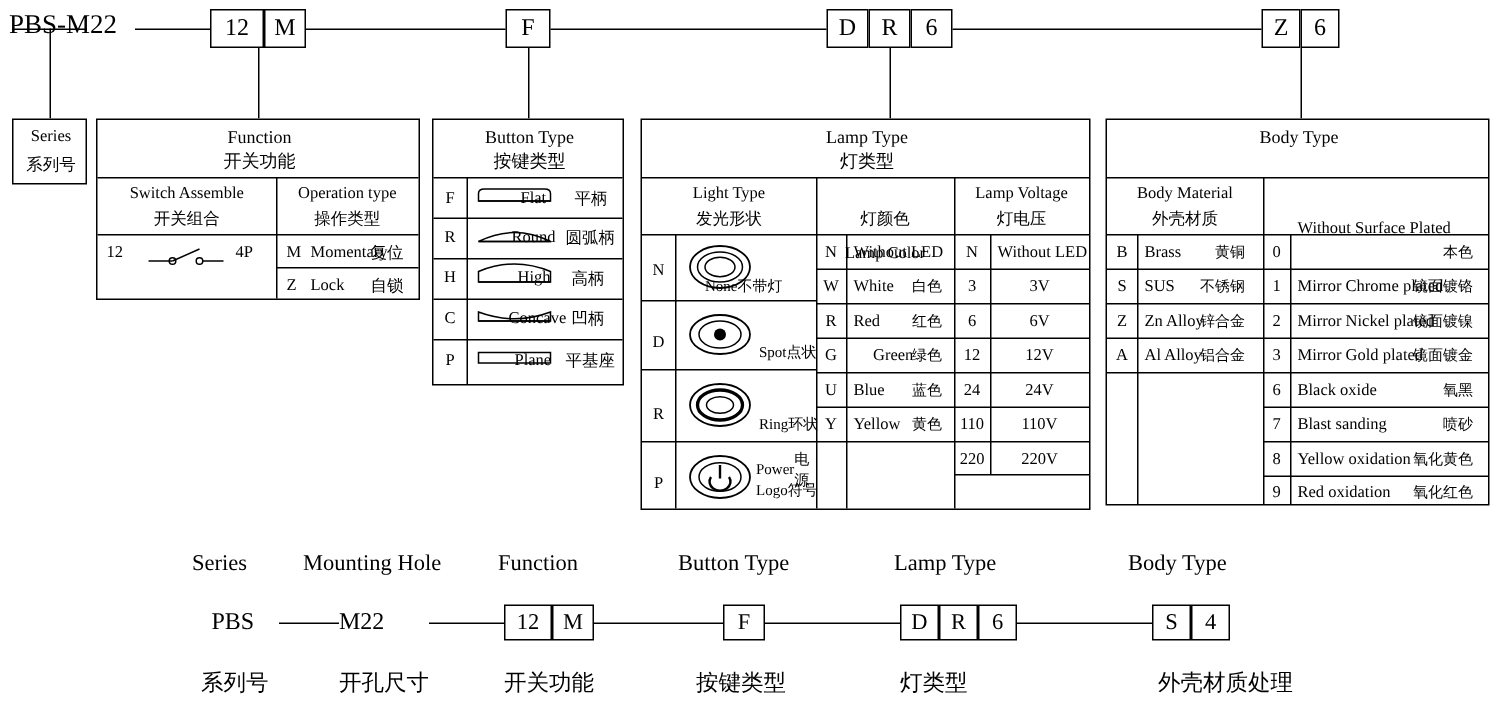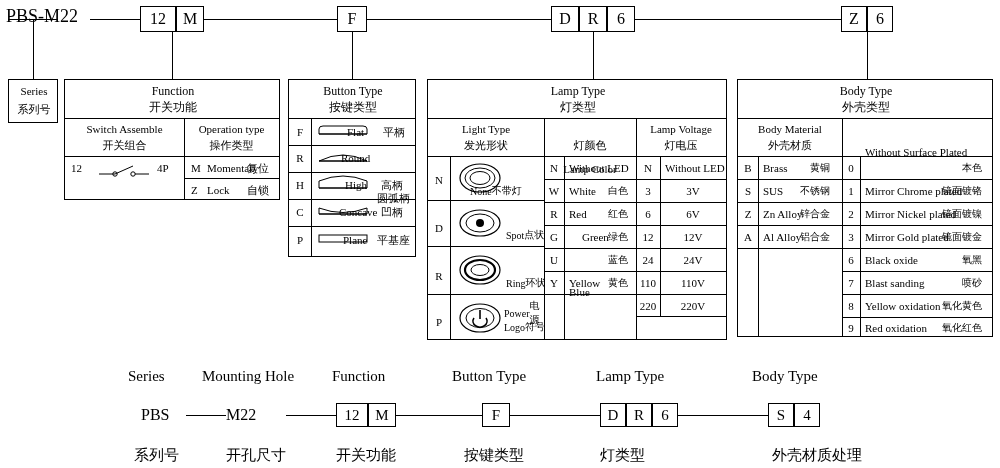--- a/index.html
+++ b/index.html
@@ -100,21 +100,21 @@
   <div class="abs lft t11" style="left:58px;top:44px;width:40px;height:16px;">Flat</div>
   <div class="abs lft t11" style="left:94px;top:44px;width:34px;height:16px;">平柄</div>
   <div class="hline" style="left:0;top:65px;width:126px;"></div>
 
   <div class="abs ctr t11" style="left:0;top:70px;width:22px;height:16px;">R</div>
   <svg class="abs" style="left:26px;top:68px;" width="56" height="18" viewBox="0 0 56 18">
     <path d="M4 13 Q28 1 52 13 Z" fill="none" stroke="#000" stroke-width="1"></path>
     <line x1="4" y1="13" x2="52" y2="13" stroke="#000" stroke-width="1"></line>
   </svg>
   <div class="abs lft t11" style="left:52px;top:70px;width:46px;height:16px;">Round</div>
-  <div class="abs lft t11" style="left:88px;top:70px;width:42px;height:16px;margin-top:40px;">圆弧柄</div>
+  <div class="abs lft t11" style="left:88px;top:70px;width:42px;height:16px;">圆弧柄</div>
   <div class="hline" style="left:0;top:92px;width:126px;"></div>
 
   <div class="abs ctr t11" style="left:0;top:97px;width:22px;height:16px;">H</div>
   <svg class="abs" style="left:26px;top:93px;" width="56" height="20" viewBox="0 0 56 20">
     <path d="M4 15 L4 8 Q28 -2 52 8 L52 15 Z" fill="none" stroke="#000" stroke-width="1"></path>
     <line x1="4" y1="15" x2="52" y2="15" stroke="#000" stroke-width="1"></line>
   </svg>
   <div class="abs lft t11" style="left:56px;top:97px;width:40px;height:16px;">High</div>
   <div class="abs lft t11" style="left:92px;top:97px;width:36px;height:16px;">高柄</div>
   <div class="hline" style="left:0;top:119px;width:126px;"></div>
@@ -218,21 +218,21 @@
   <div class="abs lft t11" style="left:141px;top:126px;width:44px;height:16px;">Red</div>
   <div class="abs lft t10" style="left:180px;top:126px;width:30px;height:16px;">红色</div>
   <div class="hline" style="left:116px;top:145px;width:92px;"></div>
 
   <div class="abs ctr t11" style="left:116px;top:149px;width:20px;height:16px;">G</div>
   <div class="abs lft t11" style="left:141px;top:149px;width:44px;height:16px;margin-left:13px;">Green</div>
   <div class="abs lft t10" style="left:180px;top:149px;width:30px;height:16px;">绿色</div>
   <div class="hline" style="left:116px;top:168px;width:92px;"></div>
 
   <div class="abs ctr t11" style="left:116px;top:172px;width:20px;height:16px;">U</div>
-  <div class="abs lft t11" style="left:141px;top:172px;width:44px;height:16px;margin-top:32px;">Blue</div>
+  <div class="abs lft t11" style="left:141px;top:172px;width:44px;height:16px;">Blue</div>
   <div class="abs lft t10" style="left:180px;top:172px;width:30px;height:16px;">蓝色</div>
   <div class="hline" style="left:116px;top:191px;width:92px;"></div>
 
   <div class="abs ctr t11" style="left:116px;top:195px;width:20px;height:16px;">Y</div>
   <div class="abs lft t11" style="left:141px;top:195px;width:44px;height:16px;">Yellow</div>
   <div class="abs lft t10" style="left:180px;top:195px;width:30px;height:16px;">黄色</div>
   <div class="hline" style="left:116px;top:214px;width:92px;"></div>
 
   <div class="abs ctr t11" style="left:208px;top:42px;width:90px;height:14px;">Lamp Voltage</div>
   <div class="abs ctr t11" style="left:208px;top:58px;width:90px;height:14px;">灯电压</div>
@@ -263,21 +263,20 @@
   <div class="abs ctr t11" style="left:232px;top:195px;width:66px;height:16px;">110V</div>
   <div class="hline" style="left:208px;top:214px;width:90px;"></div>
 
   <div class="abs ctr t11" style="left:208px;top:218px;width:24px;height:16px;">220</div>
   <div class="abs ctr t11" style="left:232px;top:218px;width:66px;height:16px;">220V</div>
   <div class="hline" style="left:208px;top:236px;width:90px;"></div>
 </div>
 
 <div class="abs bx" style="left:737px;top:79px;width:256px;height:258px;">
   <div class="abs ctr t12" style="left:0;top:4px;width:256px;height:14px;">Body Type</div>
-  <div class="abs ctr t12" style="left:0;top:20px;width:256px;height:14px;">外壳类型</div>
   <div class="hline" style="left:0;top:38px;width:254px;"></div>
   <div class="vline" style="left:104px;top:38px;height:218px;"></div>
 
   <div class="abs ctr t11" style="left:0;top:42px;width:104px;height:14px;">Body Material</div>
   <div class="abs ctr t11" style="left:0;top:58px;width:104px;height:14px;">外壳材质</div>
   <div class="hline" style="left:0;top:76px;width:104px;"></div>
   <div class="vline" style="left:20px;top:76px;height:180px;"></div>
 
   <div class="abs ctr t11" style="left:0;top:80px;width:20px;height:16px;">B</div>
   <div class="abs lft t11" style="left:25px;top:80px;width:48px;height:16px;">Brass</div>

